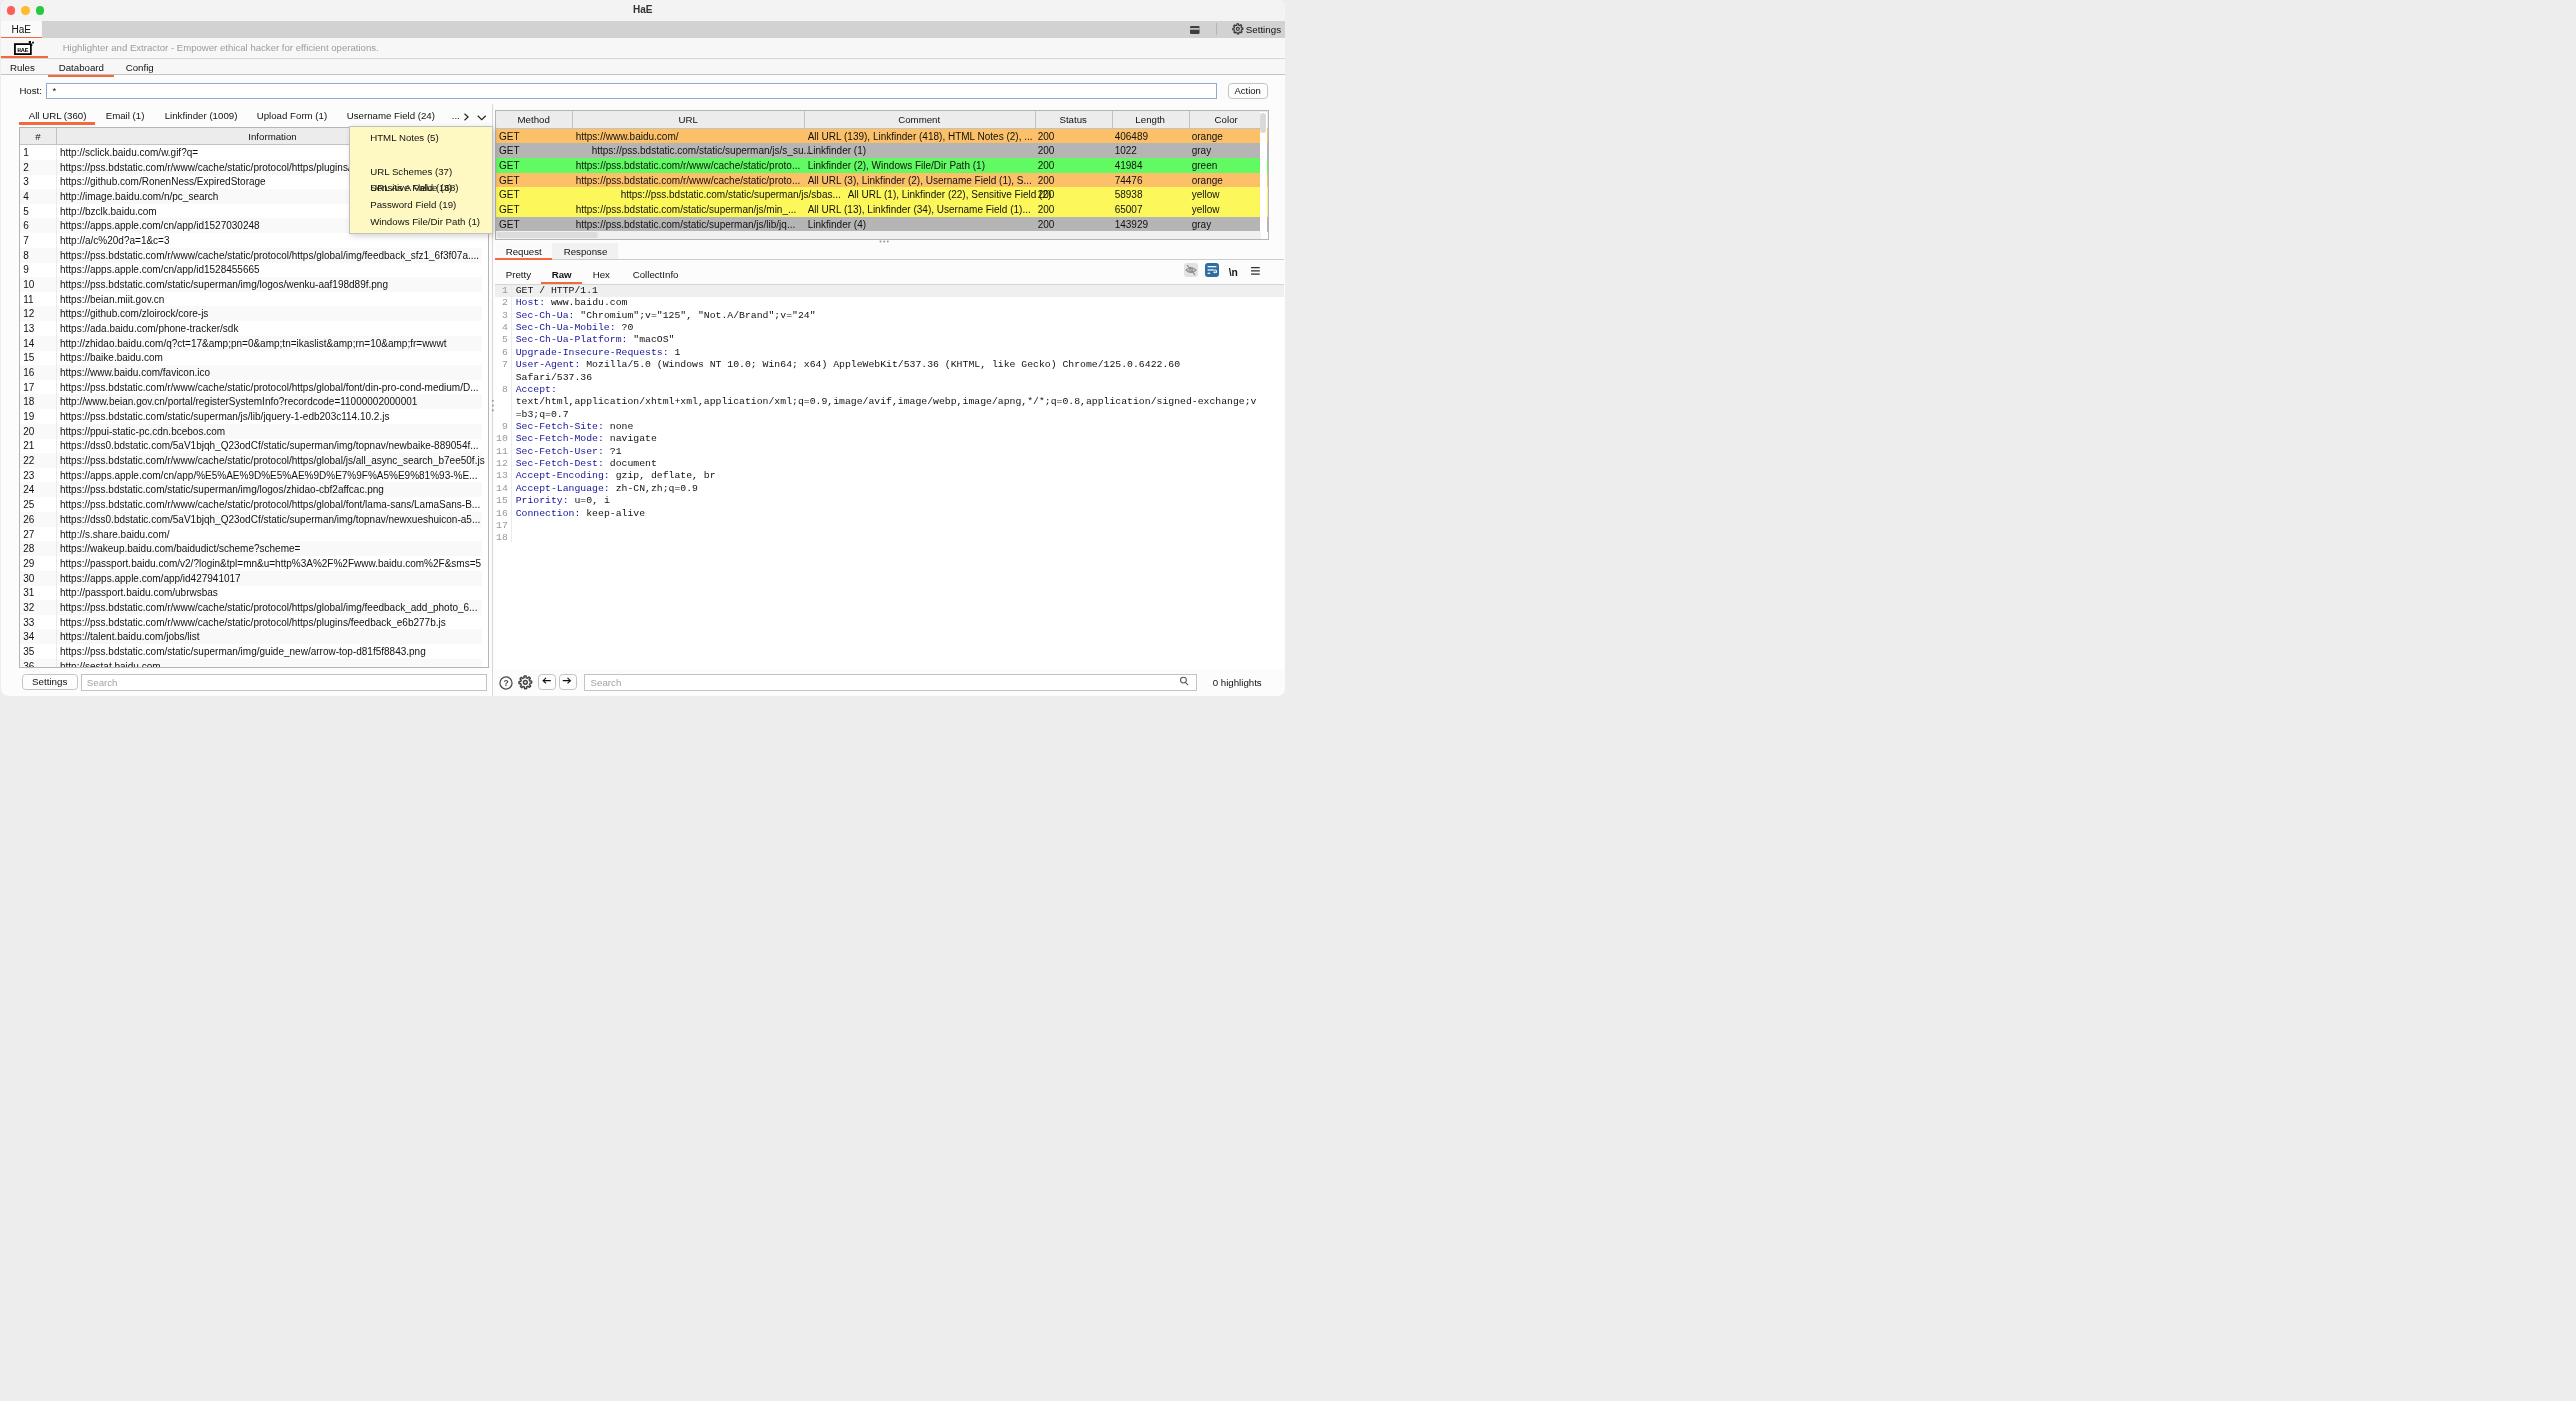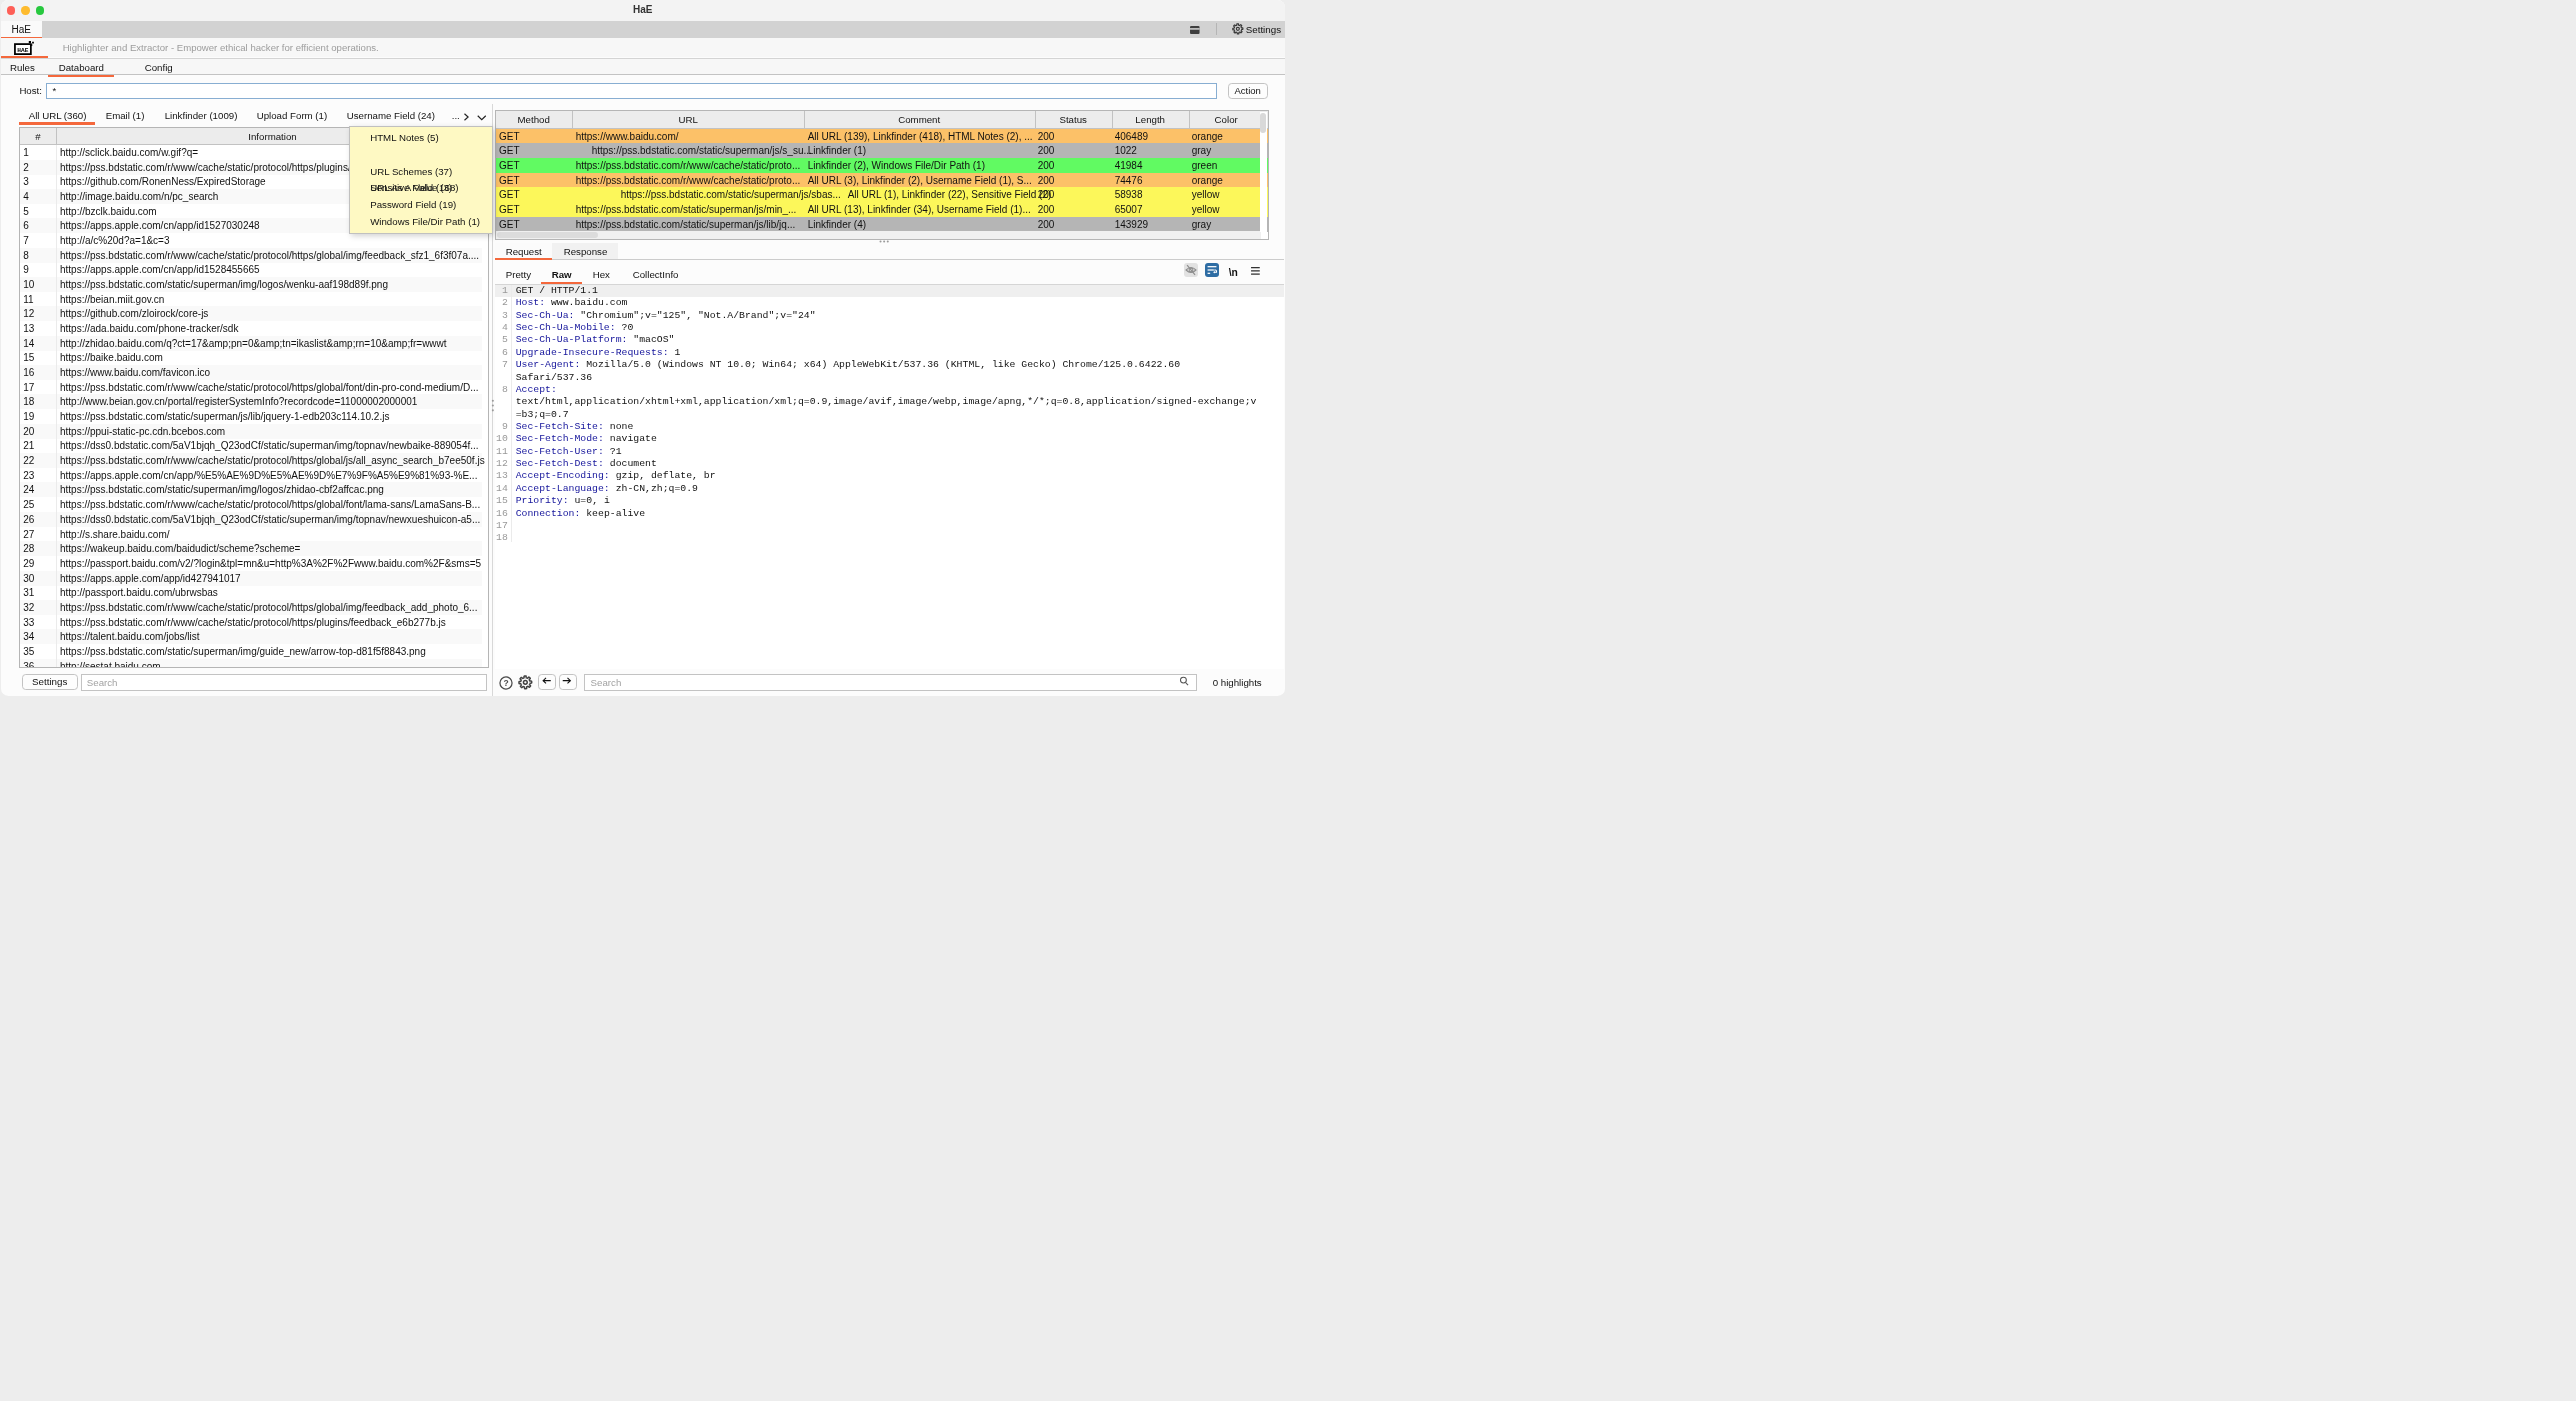--- a/index.html
+++ b/index.html
@@ -95,21 +95,21 @@
         <rect x="24.5" y="1" width="2.4" height="2.4" fill="#000"></rect>
         <rect x="22.6" y="4.4" width="2.2" height="2.2" fill="#000"></rect>
       </svg>
   </div>
   <div id="logo-ul"></div>
   <div id="subtitle">Highlighter and Extractor - Empower ethical hacker for efficient operations.</div>
 
   <div id="navrow">
     <div class="navtab" style="left:9.4px;">Rules</div>
     <div class="navtab" style="left:58px;">Databoard</div>
-    <div class="navtab" style="left:125px;margin-left:19px;">Config</div>
+    <div class="navtab" style="left:125px;">Config</div>
     <div id="databoard-ul"></div>
   </div>
 
   <div id="hostlabel">Host:</div>
   <div id="hostinput">*</div>
   <div id="actionbtn">Action</div>
 
   <div class="ltab" style="left:28px;">All URL (360)</div>
   <div class="ltab" style="left:105px;">Email (1)</div>
   <div class="ltab" style="left:164px;">Linkfinder (1009)</div>

